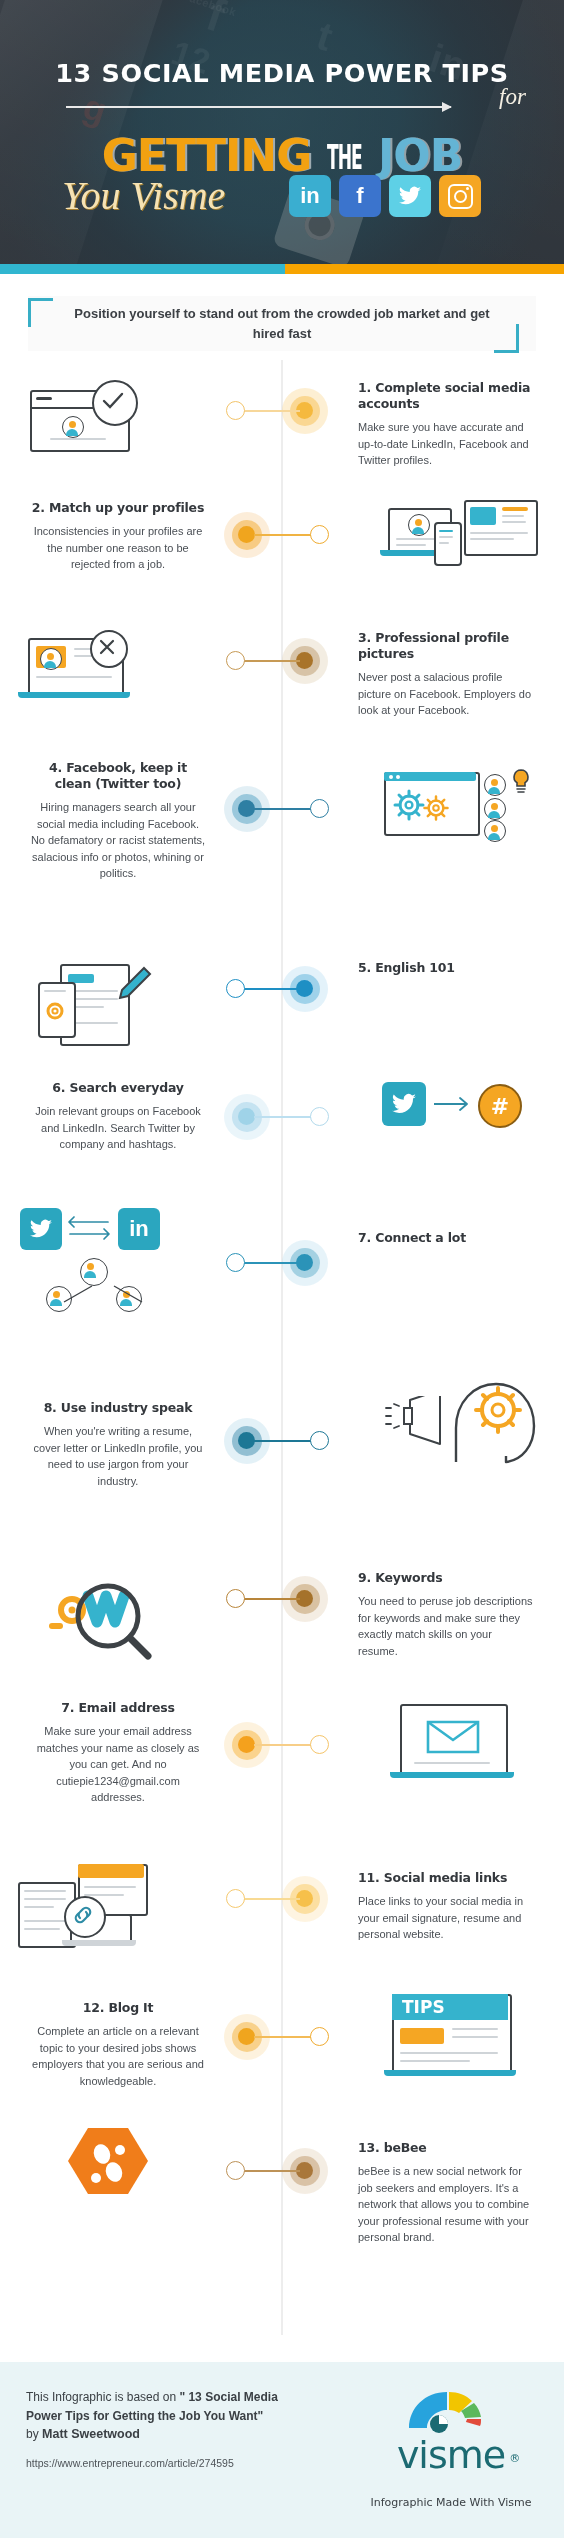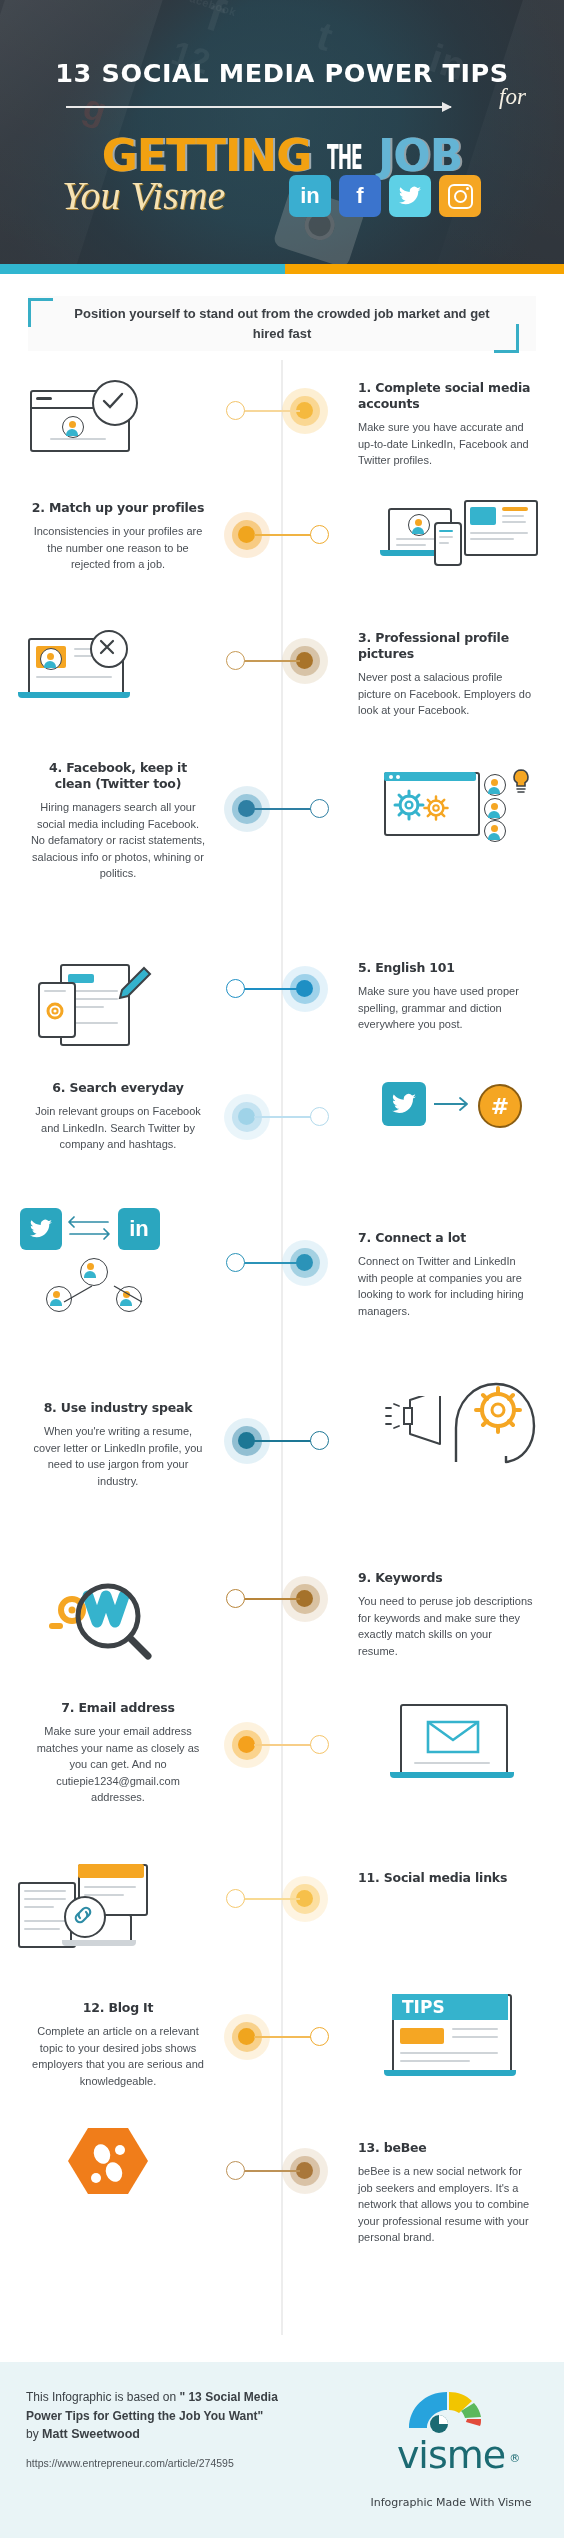--- a/index.html
+++ b/index.html
@@ -314,21 +314,20 @@
       <svg style="position:absolute;left:126px;top:2px" width="22" height="28" viewBox="0 0 22 28">
         <path d="M11 2a7 7 0 0 1 4 12.7V18H7v-3.3A7 7 0 0 1 11 2z" fill="#f5a623" stroke="#3d4246" stroke-width="1.6"></path>
         <path d="M7 21h8M8 24h6" stroke="#3d4246" stroke-width="1.6" stroke-linecap="round"></path>
       </svg>
     </div>
   </div>
 
   <div class="tip right" style="top:960px">
     <div class="txt">
       <h3>5. English 101</h3>
-      <p>Make sure you have used proper spelling, grammar and diction everywhere you post.</p>
     </div>
     <div class="node right" style="top:6px">
       <div class="glow" style="left:60px;top:0;background:#a9d8ef"></div>
       <div class="glow2" style="left:68px;top:8px;background:#67b8dd"></div>
       <div class="dot" style="left:74px;top:14px;background:#1e8fc4"></div>
       <div class="conn" style="left:22px;top:22px;width:56px;background:#1e8fc4"></div>
       <div class="ring" style="left:4px;top:13px;border-color:#1e8fc4"></div>
     </div>
     <div class="art" style="left:38px;top:0;width:140px;height:86px">
       <div class="scr" style="left:22px;top:4px;width:66px;height:78px"></div>
@@ -370,21 +369,20 @@
       <svg style="position:absolute;left:52px;top:14px" width="38" height="16" viewBox="0 0 38 16">
         <path d="M0 8h32M26 2l7 6-7 6" stroke="#2e8ca6" stroke-width="1.8" fill="none" stroke-linecap="round" stroke-linejoin="round"></path>
       </svg>
       <div style="position:absolute;left:96px;top:2px;width:40px;height:40px;border-radius:50%;background:#f5a623;border:2px solid #8a5d12;display:flex;align-items:center;justify-content:center;color:#fff;font-weight:700;font-size:22px;font-family:'DejaVu Sans',sans-serif">#</div>
     </div>
   </div>
 
   <div class="tip right" style="top:1230px">
     <div class="txt">
       <h3>7. Connect a lot</h3>
-      <p>Connect on Twitter and LinkedIn with people at companies you are looking to work for including hiring managers.</p>
     </div>
     <div class="node right" style="top:10px">
       <div class="glow" style="left:60px;top:0;background:#b3dbec"></div>
       <div class="glow2" style="left:68px;top:8px;background:#6db5cf"></div>
       <div class="dot" style="left:74px;top:14px;background:#2b93b8"></div>
       <div class="conn" style="left:22px;top:22px;width:56px;background:#2b93b8"></div>
       <div class="ring" style="left:4px;top:13px;border-color:#2b93b8"></div>
     </div>
     <div class="art" style="left:20px;top:-22px;width:170px;height:110px">
       <div style="position:absolute;left:0;top:0;width:42px;height:42px;border-radius:6px;background:#2ba6bf;display:flex;align-items:center;justify-content:center">
@@ -480,20 +478,21 @@
         <path d="M4 8l25 18L54 8" fill="none" stroke="#35b3cd" stroke-width="2.6"></path>
       </svg>
       <div class="line" style="left:24px;top:58px;width:76px"></div>
       <div class="lap-base" style="left:0;top:68px;width:124px"></div>
     </div>
   </div>
 
   <div class="tip right" style="top:1870px">
     <div class="txt">
       <h3>11. Social media links</h3>
+      <p>Place links to your social media in your email signature, resume and personal website.</p>
     </div>
     <div class="node right" style="top:6px">
       <div class="glow" style="left:60px;top:0;background:#fbdfa4"></div>
       <div class="glow2" style="left:68px;top:8px;background:#f9cd6e"></div>
       <div class="dot" style="left:74px;top:14px;background:#f6c04a"></div>
       <div class="conn" style="left:22px;top:22px;width:56px;background:#f8da93"></div>
       <div class="ring" style="left:4px;top:13px;border-color:#f5c96f"></div>
     </div>
     <div class="art" style="left:18px;top:-14px;width:160px;height:100px">
       <div class="scr" style="left:0;top:26px;width:54px;height:62px"></div>

